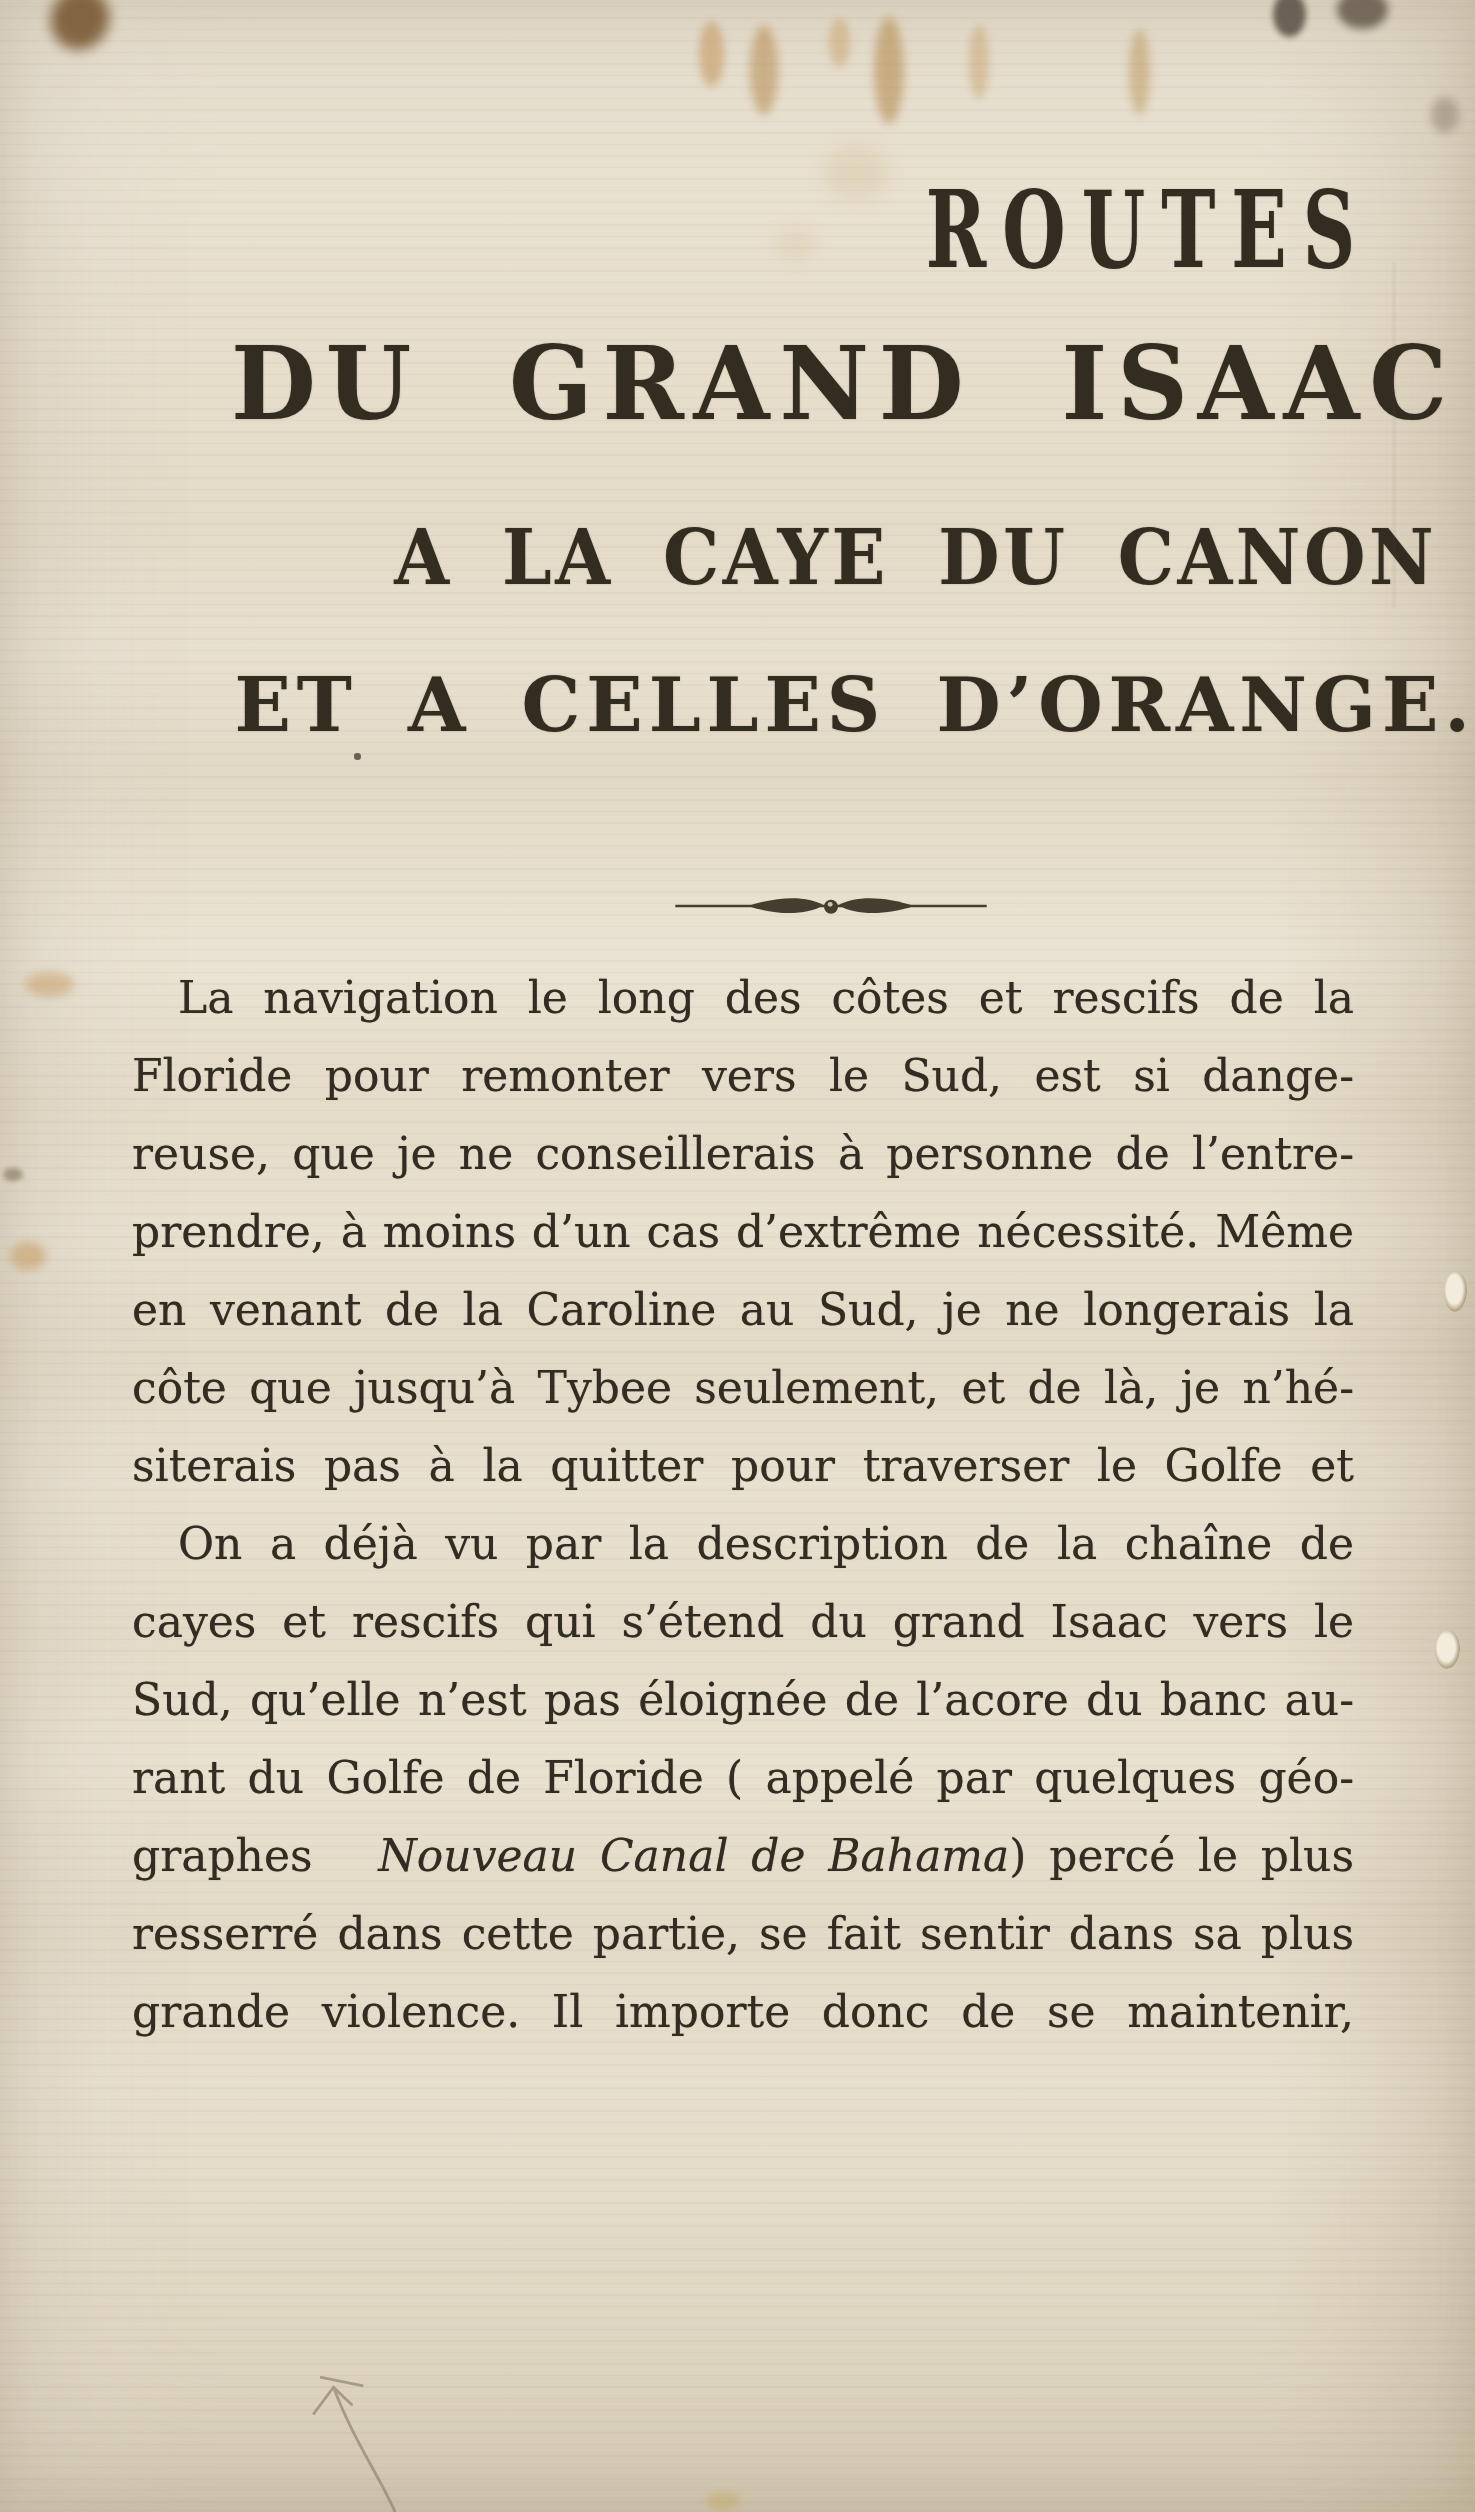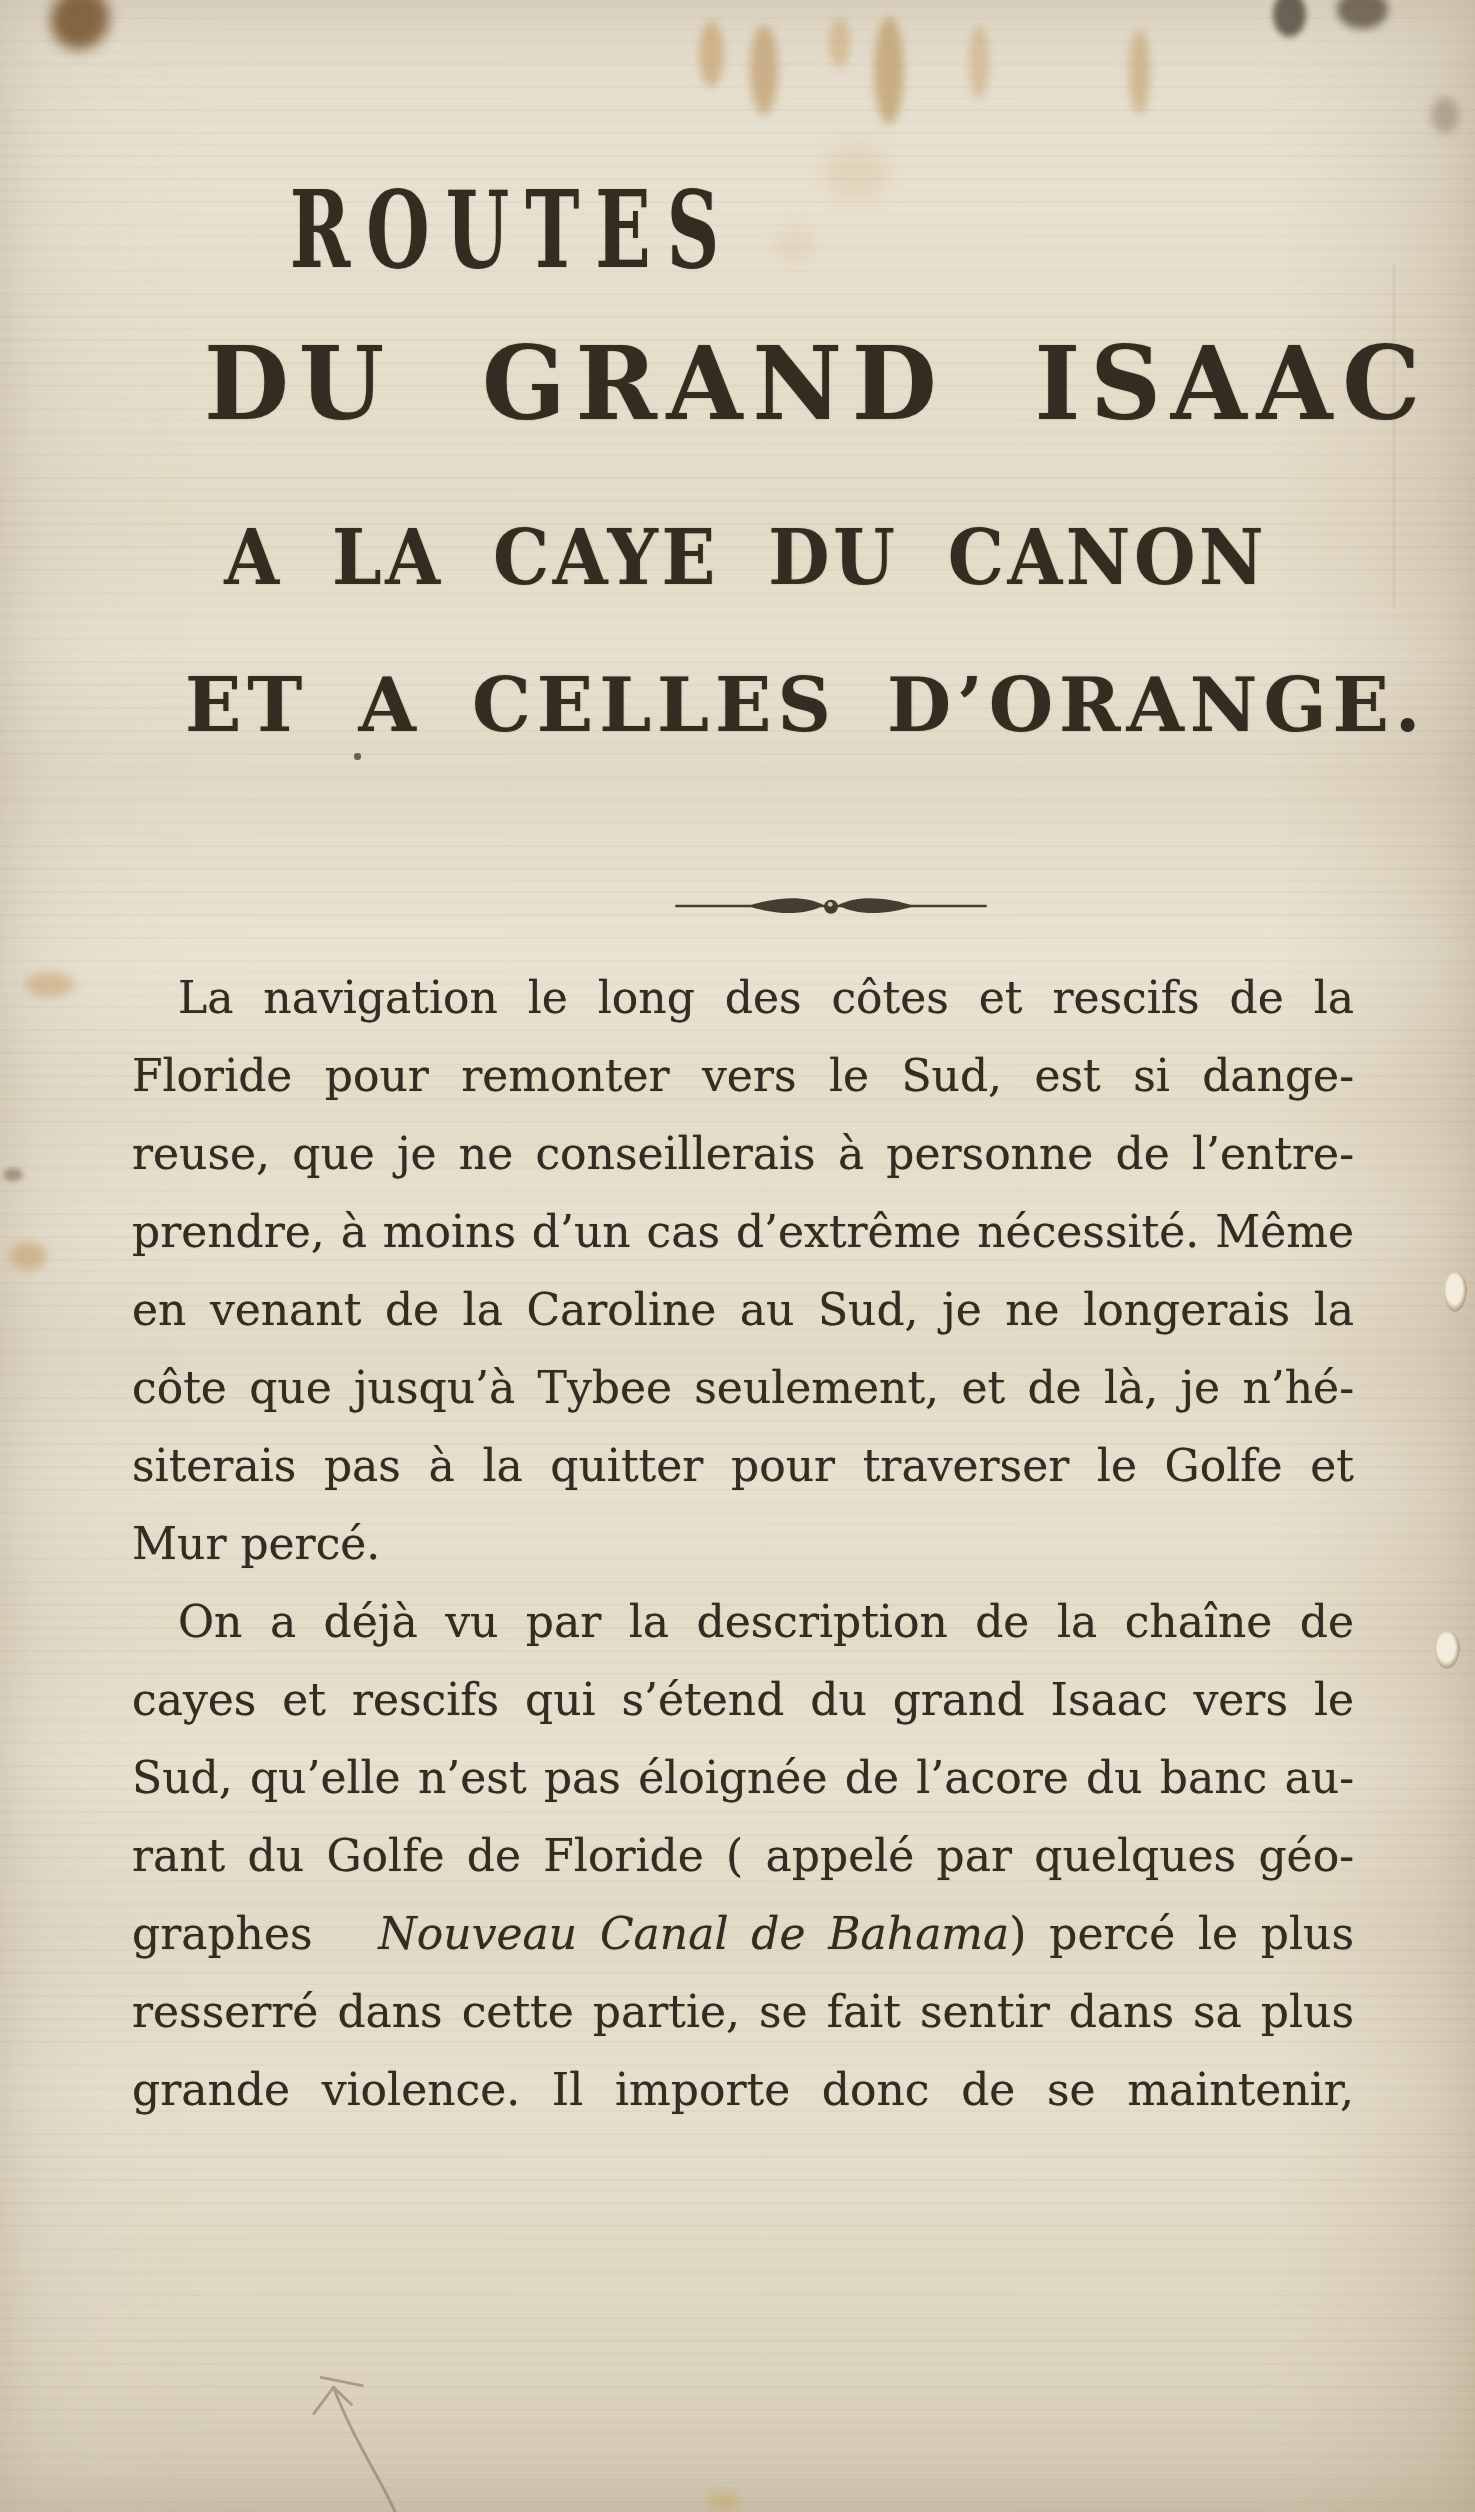--- a/index.html
+++ b/index.html
@@ -9,21 +9,21 @@
     background:
       repeating-linear-gradient(180deg, rgba(255,255,255,.05) 0 1.6px, rgba(0,0,0,0) 1.6px 5.8px, rgba(110,95,70,.045) 5.8px 7.4px, rgba(0,0,0,0) 7.4px 11.5px),
       linear-gradient(90deg, rgba(255,255,255,.14) 0%, rgba(255,255,255,0) 12%, rgba(255,255,255,0) 86%, rgba(160,140,105,.10) 100%),
       linear-gradient(180deg,
         #ece5d6 0%, #e9e2d2 5%, #e6ddcb 15%, #e3dac7 21%, #e8e0cf 26%,
         #e1d8c5 31%, #e7dfcd 35%, #eae3d3 38%, #e4dbc8 44%, #e8e0cf 49%,
         #e2d9c6 54%, #e8e0cf 59%, #e4dbc8 65%, #e9e1d0 70%, #e2d9c6 77%,
         #e7dfcd 83%, #e1d8c4 90%, #ddd4bf 96%, #d8cfb9 100%);
     box-shadow: inset 0 0 181px rgba(140,122,92,.30), inset 0 0 41px rgba(140,122,92,.16);
   }
-  .ttl{position:absolute;left:185px;width:1291px;margin:0;text-align:left;
+  .ttl{position:absolute;left:185px;width:1291px;margin:0;text-align:right;
        font-weight:bold;color:#332c21;line-height:1;
        text-shadow:0 0 1.6px rgba(55,46,32,.35);}
   .tin{display:inline-block;white-space:nowrap;}
   .t1{top:176px;font-size:107px;}
   .t1 .tin{letter-spacing:.22em;transform:scaleX(.68);}
   .t2{top:333px;font-size:101px;}
   .t2 .tin{letter-spacing:.10em;word-spacing:.45em;transform:scaleX(.97);}
   .t3{top:520px;font-size:76px;}
   .t3 .tin{letter-spacing:.05em;word-spacing:.30em;transform:scaleX(.93);}
   .t4{top:668px;font-size:74px;}
@@ -67,21 +67,20 @@
   </div>
 
   <main>
     <div class="bline ind">La navigation le long des côtes et rescifs de la</div>
     <div class="bline">Floride pour remonter vers le Sud, est si dange-</div>
     <div class="bline">reuse, que je ne conseillerais à personne de l’entre-</div>
     <div class="bline">prendre, à moins d’un cas d’extrême nécessité. Même</div>
     <div class="bline">en venant de la Caroline au Sud, je ne longerais la</div>
     <div class="bline">côte que jusqu’à Tybee seulement, et de là, je n’hé-</div>
     <div class="bline">siterais pas à la quitter pour traverser le Golfe et</div>
-    <div class="bline last">Mur percé.</div>
     <div class="bline ind">On a déjà vu par la description de la chaîne de</div>
     <div class="bline">cayes et rescifs qui s’étend du grand Isaac vers le</div>
     <div class="bline">Sud, qu’elle n’est pas éloignée de l’acore du banc au-</div>
     <div class="bline">rant du Golfe de Floride ( appelé par quelques géo-</div>
     <div class="bline"><span>graphes </span><span class="it">Nouveau Canal de Bahama</span><span>) percé le plus</span></div>
     <div class="bline">resserré dans cette partie, se fait sentir dans sa plus</div>
     <div class="bline">grande violence. Il importe donc de se maintenir,</div>
   </main>
 
   <div class="fox" style="left:51px;top:-12.3px;width:58px;height:62px;background:#6f4a22;opacity:.8;filter:blur(6.6px);transform:rotate(25deg);"></div>

